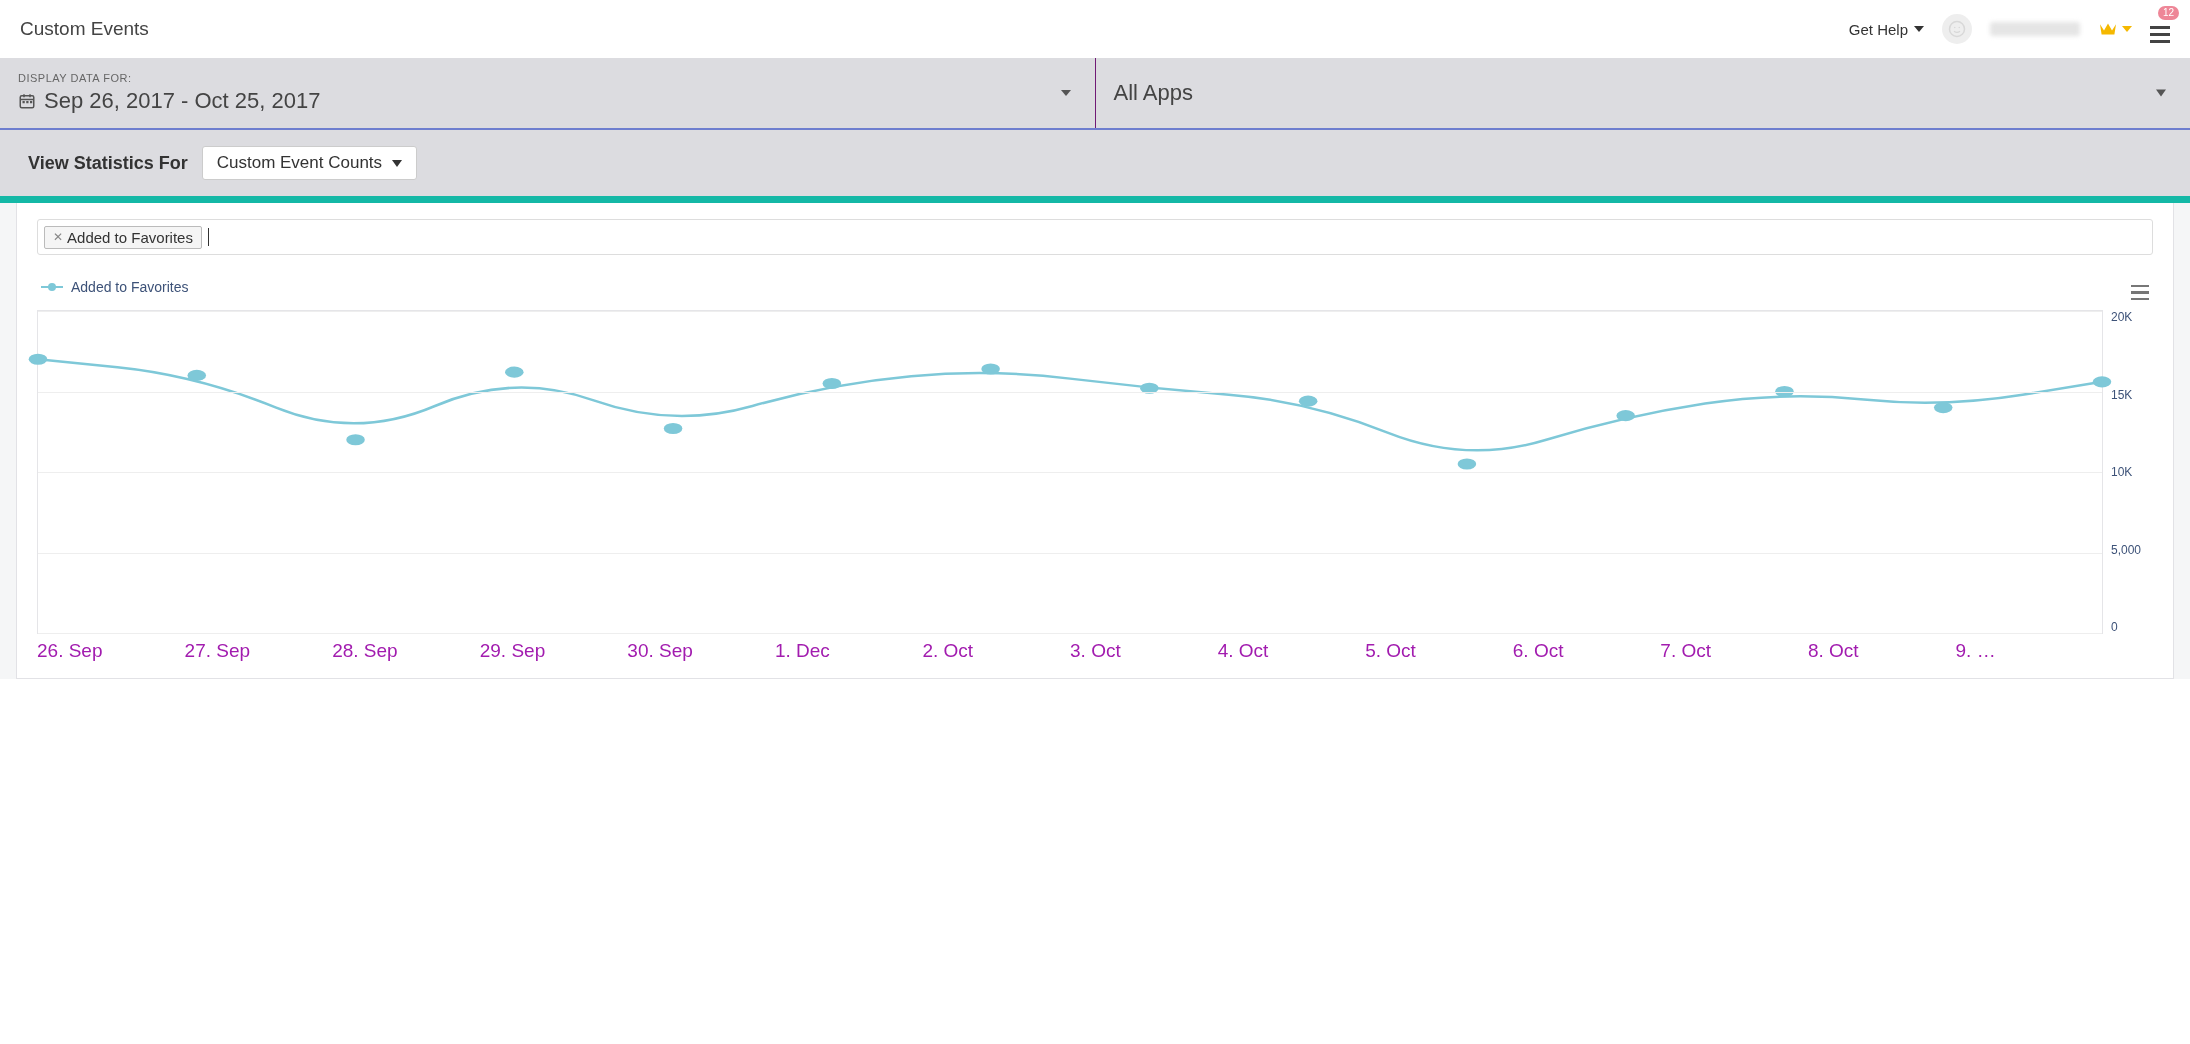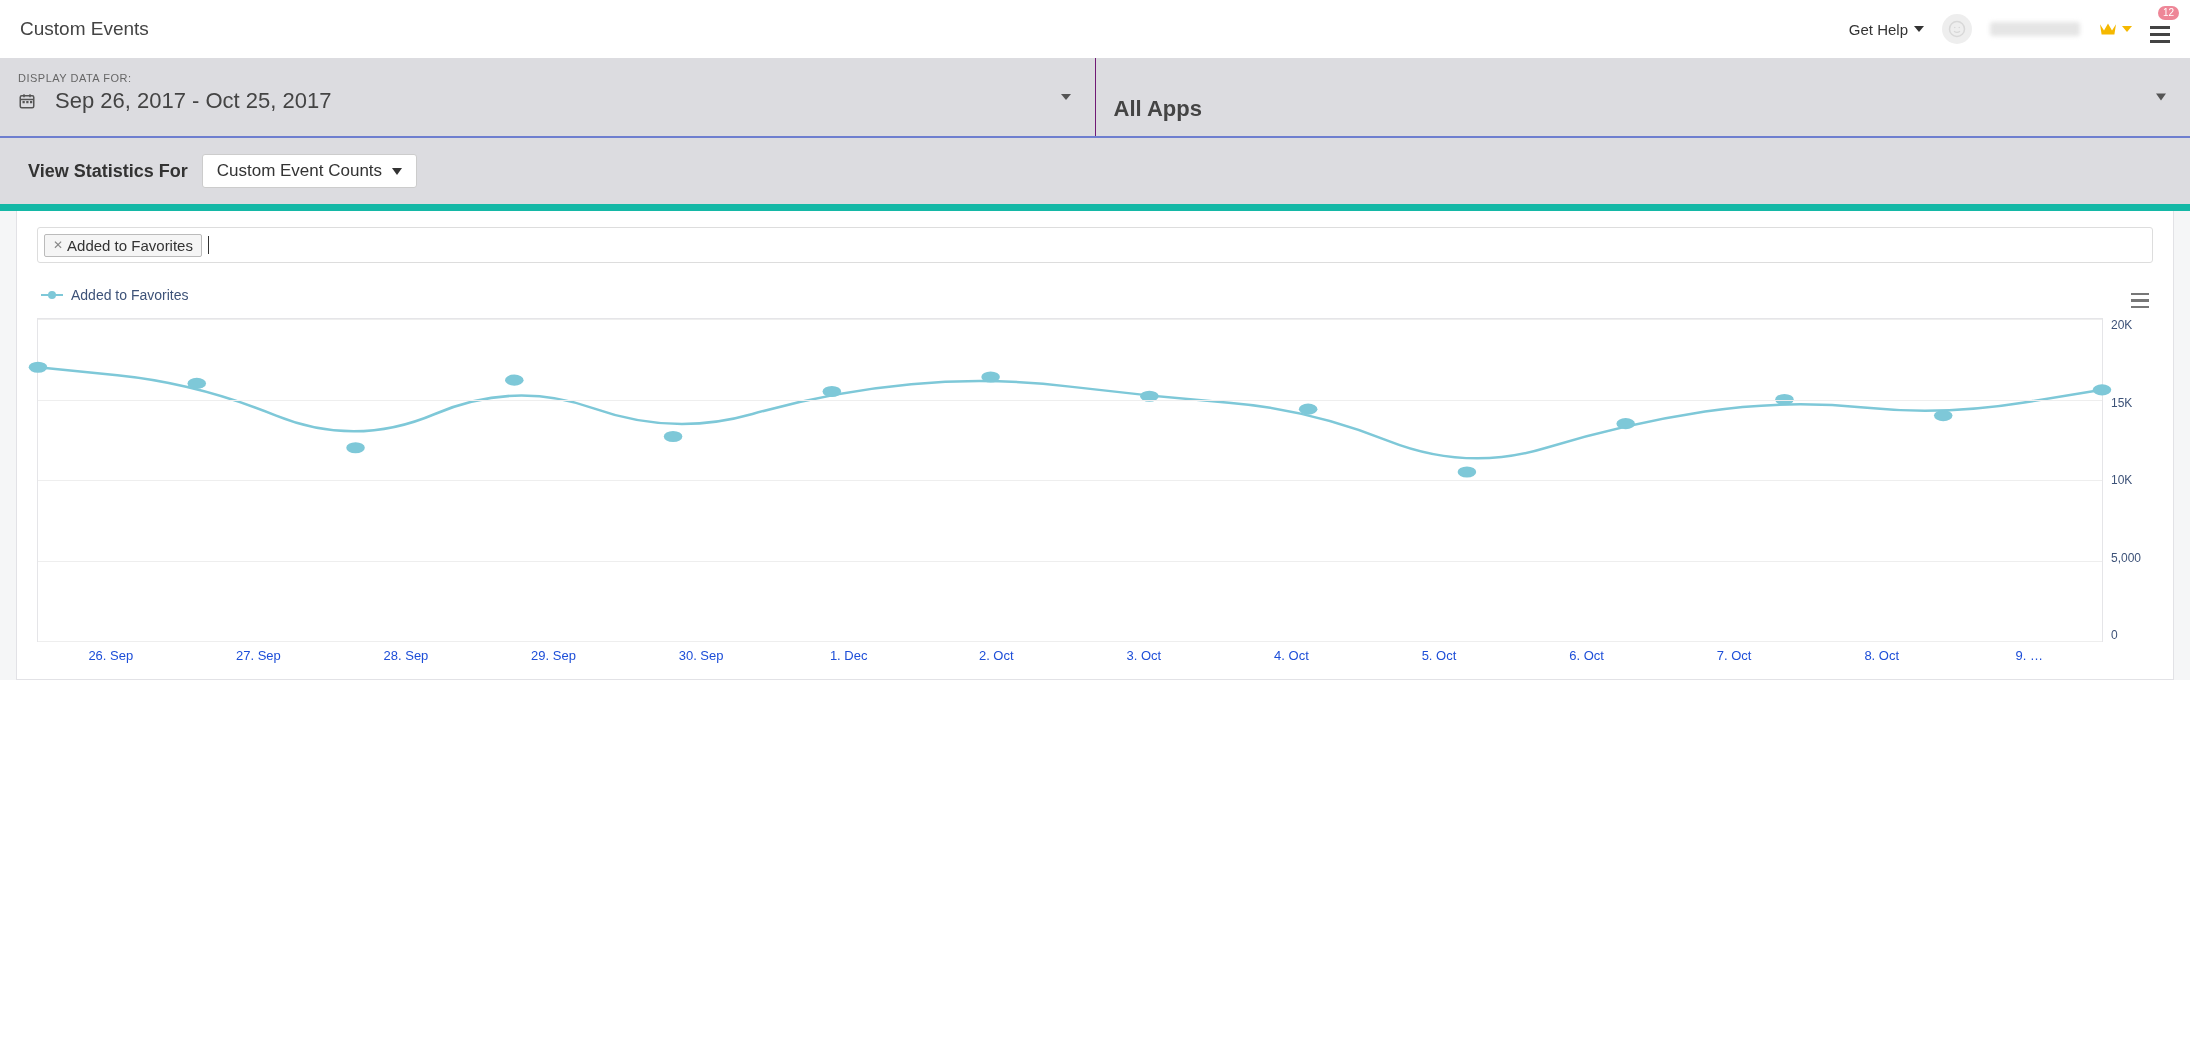--- a/index.html
+++ b/index.html
@@ -12,21 +12,21 @@
 .username-blur { width: 90px; height: 14px; background: #e5e5e5; border-radius: 3px; filter: blur(2px); }
 .crown { color: #f5b800; font-size: 18px; display: flex; align-items: center; gap: 4px; cursor: pointer; }
 .hamburger { position: relative; cursor: pointer; }
 .notif-badge { position: absolute; top: -9px; right: -9px; background: #ee8697; color: #fff; border-radius: 10px; font-size: 10px; padding: 1px 5px; line-height: 1.2; }
 
 .page-body { background: #f5f6f7; padding: 0; }
 .filter-row { display: flex; border-bottom: 2px solid #6e7ecf; background: #dcdce0; }
 .filter-cell { flex: 1; padding: 14px 18px; border-right: 1px solid #701a75; position: relative; cursor: pointer; }
 .filter-cell:last-child { border-right: none; }
 .filter-label { font-size: 11px; letter-spacing: 0.5px; color: #666; margin-bottom: 4px; text-transform: uppercase; }
-.filter-value { font-size: 22px; color: #444; display: flex; align-items: center; gap: 19px; }
+.filter-value { font-size: 22px; color: #444; display: flex; align-items: center; gap: 8px; }
 .filter-caret { position: absolute; right: 24px; top: 50%; transform: translateY(-50%); color: #555; }
 
 .stats-for-row { background: #dcdce0; padding: 16px 28px; border-bottom: 7px solid #14b8a6; display: flex; align-items: center; gap: 14px; }
 .stats-for-label { font-size: 18px; font-weight: 600; color: #333; }
 .stats-select { background: #fff; border: 1px solid #ccc; border-radius: 3px; padding: 6px 14px; font-size: 17px; display: flex; align-items: center; gap: 10px; cursor: pointer; }
 
 .content-panel { background: #fff; margin: 0 16px 16px 16px; border: 1px solid #e2e2e6; border-top: none; padding: 16px 20px; }
 .tag-input { border: 1px solid #ddd; border-radius: 3px; padding: 4px 6px; display: flex; align-items: center; gap: 6px; min-height: 36px; }
 .tag { border: 1px solid #bbb; background: #f5f5f5; border-radius: 2px; padding: 2px 8px; font-size: 15px; display: flex; align-items: center; gap: 4px; }
 .tag-close { color: #888; cursor: pointer; font-size: 12px; }
@@ -40,21 +40,21 @@
 .legend-item { display: flex; align-items: center; gap: 8px; color: #3d5278; font-size: 14px; }
 .legend-marker { width: 22px; height: 2px; background: #7ec8d8; position: relative; }
 .legend-marker::after { content: ""; position: absolute; left: 50%; top: 50%; width: 8px; height: 8px; background: #7ec8d8; border-radius: 50%; transform: translate(-50%, -50%); }
 .chart-menu { cursor: pointer; color: #777; }
 
 .chart-wrap { position: relative; margin-top: 10px; height: 324px; display: flex; }
 .plot-area { flex: 1; border: 1px solid #e5e5e8; position: relative; overflow: visible; }
 .y-axis { width: 50px; display: flex; flex-direction: column; justify-content: space-between; align-items: flex-start; padding-left: 8px; font-size: 12px; color: #3d5278; }
 .gridline { position: absolute; left: 0; right: 0; border-top: 1px solid #eee; }
 .x-axis { display: flex; margin-top: 6px; padding-right: 50px; }
-.x-tick { flex: 1; font-size: 13px; color: #1d4ed8; text-align: center; white-space: nowrap; }
+.x-tick { flex: 1; font-size: 19px; color: #a21caf; text-align: left; white-space: nowrap; }
 svg.chart-svg { position: absolute; inset: 0; width: 100%; height: 100%; overflow: visible; }
 .line-path { fill: none; stroke: #7ec8d8; stroke-width: 2.5; }
 .pt { fill: #7ec8d8; }
 
 .chev-down { display: inline-block; width: 0; height: 0; border-left: 5px solid transparent; border-right: 5px solid transparent; border-top: 6px solid currentColor; }
 .tri-down { display: inline-block; width: 0; height: 0; border-left: 5px solid transparent; border-right: 5px solid transparent; border-top: 7px solid currentColor; }
 .bars3 { display: inline-flex; flex-direction: column; gap: 4px; }
 .bars3 span { display: block; width: 20px; height: 3px; background: #444; }
 .chart-menu .bars3 span { width: 18px; height: 2.5px; background: #777; }
 .cal-icon svg { display: block; }
@@ -109,21 +109,21 @@
               <rect x="6" y="12" width="3" height="3" fill="#555"></rect>
               <rect x="11" y="12" width="3" height="3" fill="#555"></rect>
               <rect x="16" y="12" width="3" height="3" fill="#555"></rect>
             </svg>
         </span>
         <span>Sep 26, 2017 - Oct 25, 2017</span>
       </div>
       <span class="filter-caret chev-down"></span>
     </div>
     <div class="filter-cell">
-      <div class="filter-value" style="margin-top:24px;font-weight:bold;">
+      <div class="filter-value" style="margin-top:8px;">
         <span>All Apps</span>
       </div>
       <span class="filter-caret tri-down"></span>
     </div>
   </div>
 
   <div class="stats-for-row">
     <span class="stats-for-label">View Statistics For</span>
     <div class="stats-select">
       <span>Custom Event Counts</span>

